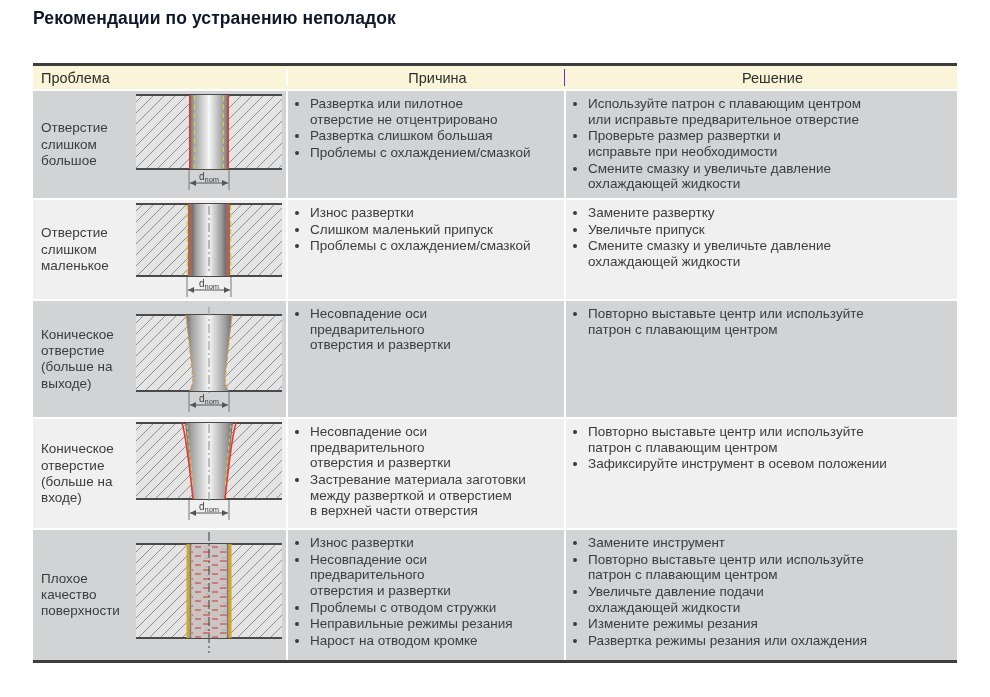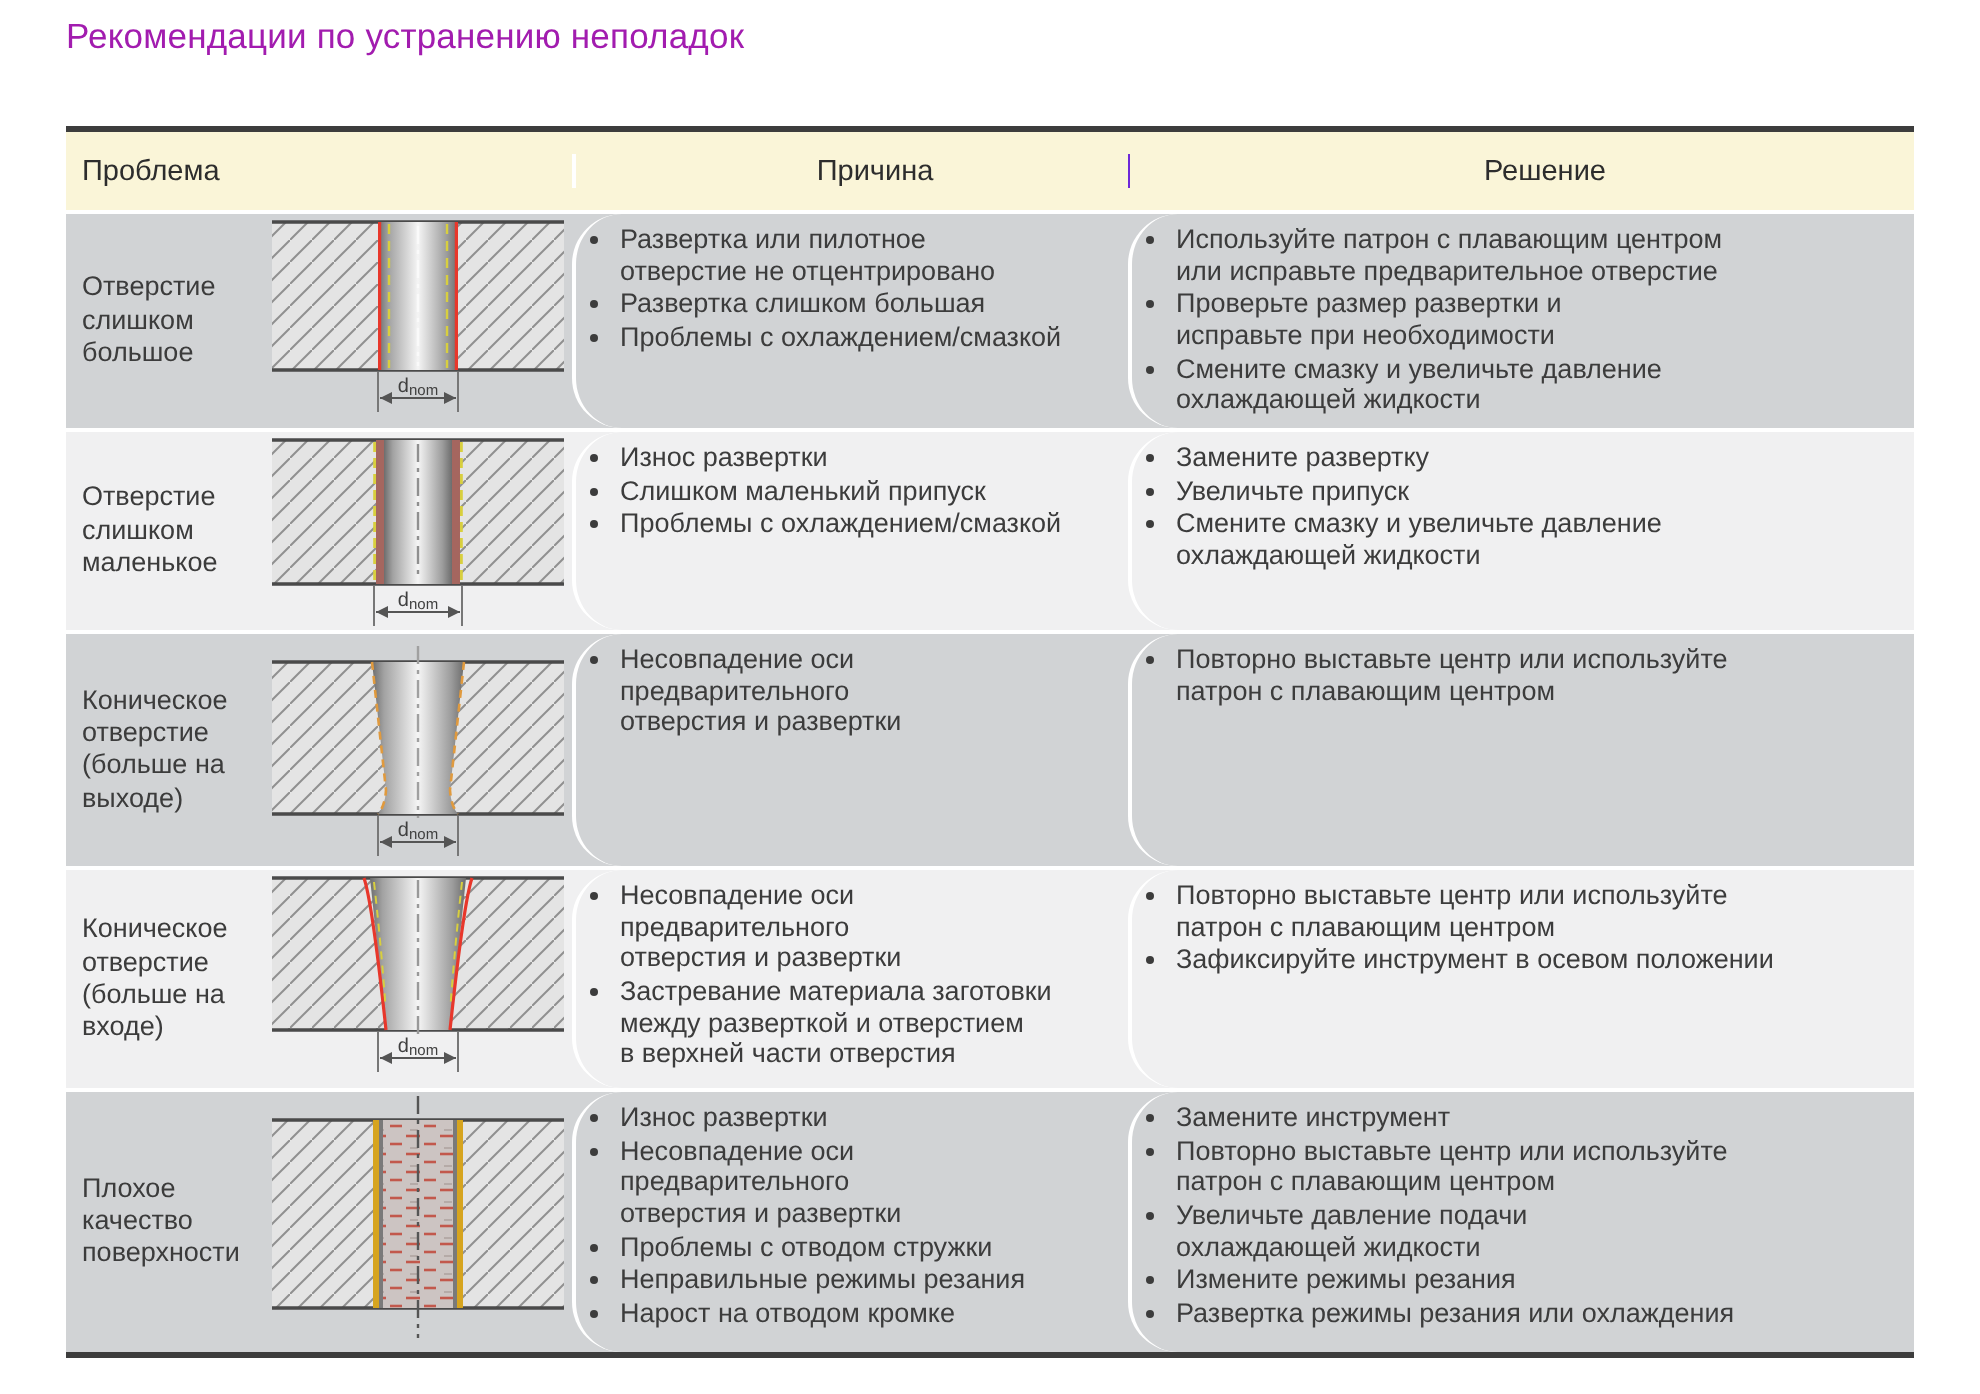--- a/index.html
+++ b/index.html
@@ -7,47 +7,47 @@
   body {
     width: 990px; height: 697px;
     background: #ffffff;
     font-family: "Liberation Sans", sans-serif;
     color: #3c3c3c;
     position: relative;
     overflow: hidden;
   }
   .page-title {
     position: absolute; left: 33px; top: 8px;
-    font-size: 17.5px; font-weight: 400; color: #a21caf;
+    font-size: 17.5px; font-weight: 700; color: #0f172a;
     margin: 0; letter-spacing: .1px;
   }
   .ttable {
     position: absolute; left: 33px; top: 63px; width: 924px;
     border-top: 3px solid #3d3d3d;
     border-bottom: 3px solid #3d3d3d;
   }
   .thead {
     display: flex; align-items: center;
-    background: #faf5d8; height: 39px; margin-bottom: 2px;
+    background: #faf5d8; height: 23px; margin-bottom: 2px;
     font-size: 14.5px; color: #2d2d2d;
   }
   .th { padding-top: 1px; padding-left: 23px; }
   .th-problem { width: 253px; padding-left: 8px; }
   .th-cause   { width: 278px; text-align: center; border-left: 2px solid #fff; }
   .th-solution{ flex: 1; text-align: center; border-left: 1px solid #6d28d9; }
   .trow { display: flex; margin-bottom: 2px; }
   .trow:last-child { margin-bottom: 0; }
   .trow:nth-child(odd)  { background: #d1d3d5; }
   .trow:nth-child(even) { background: #f0f0f1; }
   .trow:nth-child(1) { min-height: 105px; }
   .trow:nth-child(2) { min-height: 99px;  }
   .trow:nth-child(3) { min-height: 116px; }
   .trow:nth-child(4) { min-height: 109px; }
   .trow:nth-child(5) { min-height: 130px; }
-  .cell { position: relative; border-radius: 25px; }
+  .cell { position: relative; }
   .cell-problem { width: 253px; text-decoration: underline; }
   .cell-cause   { width: 278px; border-left: 2px solid #fff; padding: 5px 4px 5px 0; }
   .cell-solution{ flex: 1; border-left: 2px solid #fff; padding: 5px 4px 5px 0; }
   .problem-label {
     position: absolute; left: 8px; top: 50%; transform: translateY(-50%);
     width: 102px; font-size: 13.5px; line-height: 1.2;
     white-space: pre-line; color: #3c3c3c;
   }
   .illustration { position: absolute; right: 2px; top: 2px; line-height: 0; }
   ul.bullets {

